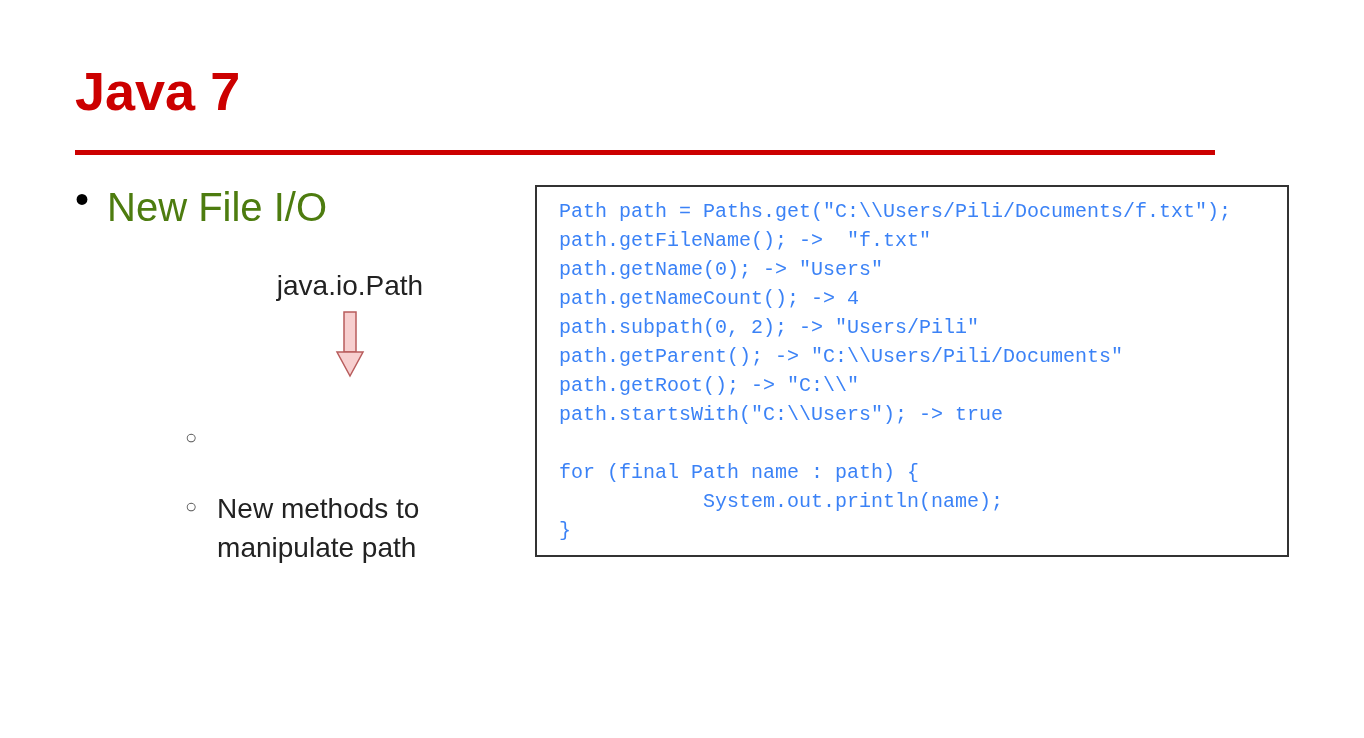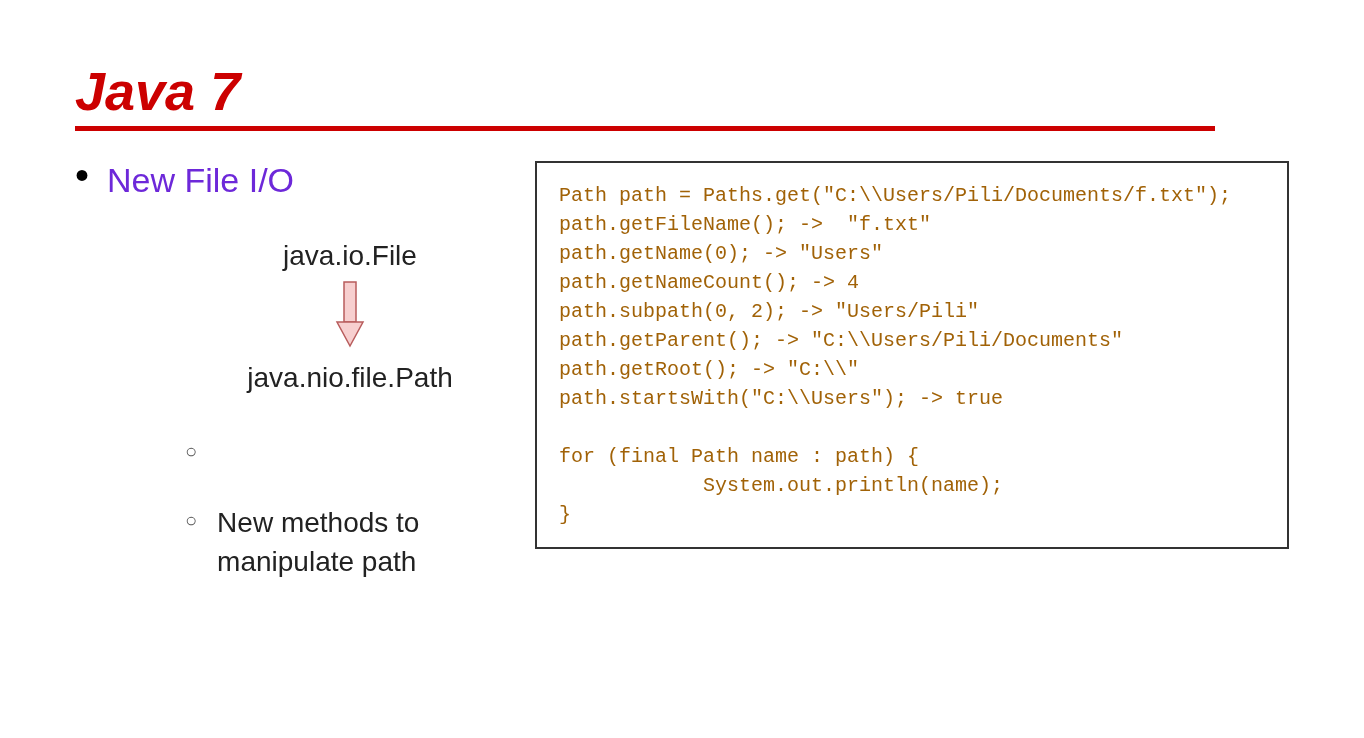--- a/index.html
+++ b/index.html
@@ -11,23 +11,22 @@
       width: 1364px;
       height: 738px;
       background: #ffffff;
       font-family: Arial, Helvetica, sans-serif;
       padding: 60px 75px 40px 75px;
       position: relative;
     }
     .title {
       font-size: 54px;
       font-weight: bold;
-      font-style: italic;
       color: #cc0000;
-      margin-bottom: 4px;
+      margin-bottom: 28px;
     }
     .title-underline {
       height: 5px;
       background: #cc0000;
       width: 1140px;
       margin-bottom: 30px;
     }
     .content {
       display: flex;
       gap: 30px;
@@ -40,22 +39,22 @@
       align-items: flex-start;
       gap: 18px;
       margin-bottom: 40px;
     }
     .bullet-dot {
       font-size: 40px;
       line-height: 28px;
       color: #000;
     }
     .bullet-text {
-      font-size: 34px;
-      color: #6d28d9;
+      font-size: 40px;
+      color: #4d7c0f;
     }
     .diagram {
       text-align: center;
       padding-left: 120px;
       margin-bottom: 40px;
     }
     .diagram-text {
       font-size: 28px;
       color: #222;
       margin-bottom: 8px;
@@ -79,24 +78,24 @@
       color: #555;
       line-height: 34px;
     }
     .sub-bullet-text {
       font-size: 28px;
       color: #222;
       line-height: 1.4;
     }
     .code-box {
       border: 2px solid #333;
-      padding: 18px 22px;
+      padding: 10px 22px;
       font-family: "Courier New", monospace;
       font-size: 20px;
-      color: #a16207;
+      color: #3b82f6;
       line-height: 1.45;
       white-space: pre;
       flex: 1;
       margin-top: 0px;
       height: fit-content;
     }
   </style>
 </head>
 <body>
 
@@ -104,28 +103,27 @@
 <div class="title-underline"></div>
 
 <div class="content">
   <div class="left-col">
     <div class="bullet-row">
       <div class="bullet-dot">•</div>
       <div class="bullet-text">New File I/O</div>
     </div>
 
     <div class="diagram">
-      <div class="diagram-text">java.io.File</div>
+      <div class="diagram-text">java.io.Path</div>
       <div class="arrow-container">
         <svg width="34" height="70">
           <rect x="11" y="2" width="12" height="40" fill="#f7cfcf" stroke="#b85c5c" stroke-width="1.5"></rect>
           <polygon points="4,42 30,42 17,66" fill="#f7cfcf" stroke="#b85c5c" stroke-width="1.5"></polygon>
         </svg>
       </div>
-      <div class="diagram-text">java.nio.file.Path</div>
     </div>
 
     <div class="sub-bullets">
       <div class="sub-bullet-row">
         <div class="circle-bullet">○</div>
       </div>
       <div class="sub-bullet-row">
         <div class="circle-bullet">○</div>
         <div class="sub-bullet-text">New methods to manipulate path</div>
       </div>

